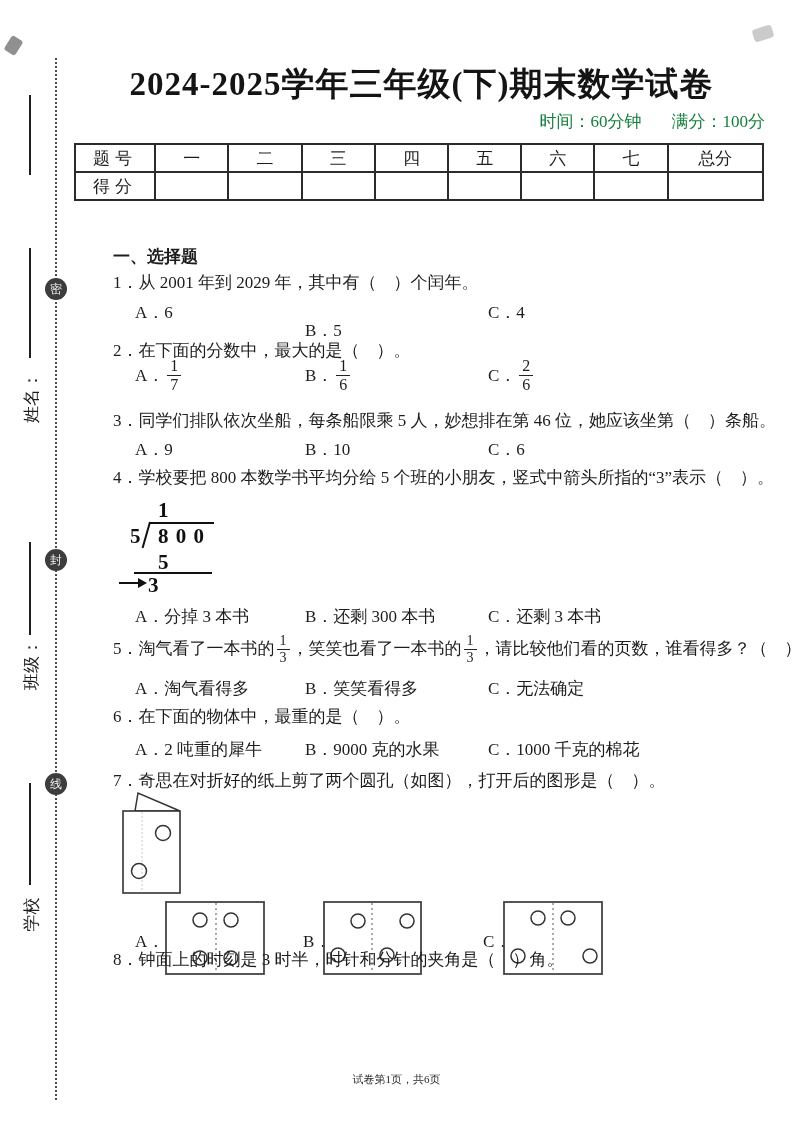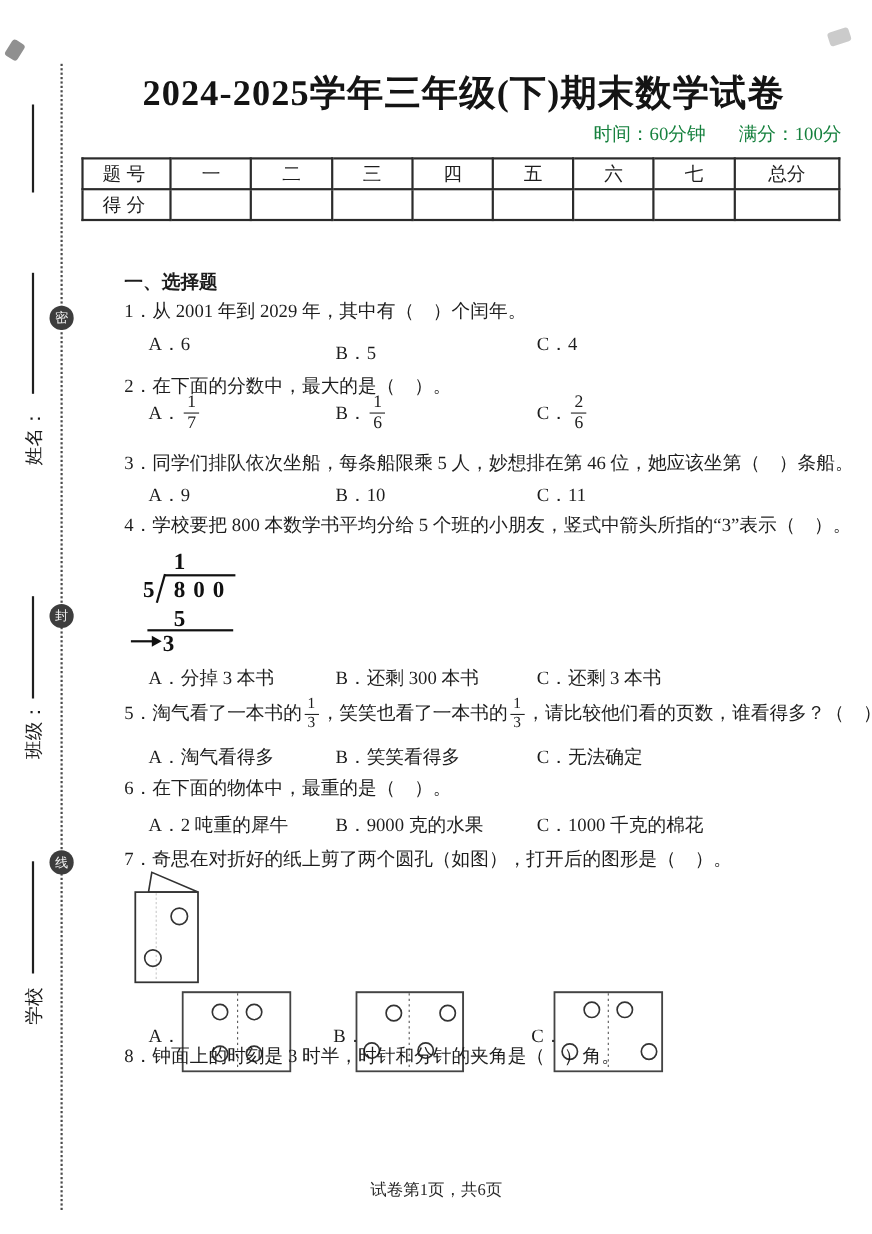--- a/index.html
+++ b/index.html
@@ -55,21 +55,21 @@
   .dv-divisor{left:14px;top:26px;}
   .dv-dividend{left:42px;top:26px;letter-spacing:1px;}
   .dv-sub{left:42px;top:52px;}
   .dv-line2{position:absolute;left:18px;top:74px;width:78px;border-top:2.2px solid #111;}
   .dv-arrow-line{position:absolute;left:3px;top:84px;width:20px;height:2.2px;background:#111;}
   .dv-arrow-head{position:absolute;left:22px;top:80px;width:0;height:0;
                  border-left:9px solid #111;border-top:5px solid transparent;border-bottom:5px solid transparent;}
   .dv-rem{left:32px;top:75px;}
 
   .figlabel{position:absolute;top:930px;font-size:17px;}
-  .footer{position:absolute;left:0;right:0;top:1072px;text-align:center;font-size:15px;color:#2a2a2a;}
+  .footer{position:absolute;left:0;right:0;top:1072px;text-align:center;font-size:11px;color:#2a2a2a;}
 </style>
 </head>
 <body>
 
 <div class="page">
 
   <div class="smudge1"></div>
   <div class="smudge2"></div>
 
   <div class="seal-dotted"></div>
@@ -126,21 +126,21 @@
       <td></td>
       <td></td>
     </tr>
   </tbody>
     </table>
 
   <div class="q bold" style="left:113px;top:246px;">一、选择题</div>
 
   <div class="q" style="left:113px;top:272px;">1．从 2001 年到 2029 年，其中有（　）个闰年。</div>
   <div class="q optA" style="top:302px;">A．6</div>
-  <div class="q optB" style="top:310px;text-align:right;">B．5</div>
+  <div class="q optB" style="top:320px;text-align:right;">B．5</div>
   <div class="q optC" style="top:302px;">C．4</div>
 
   <div class="q" style="left:113px;top:340px;">2．在下面的分数中，最大的是（　）。</div>
   <div class="q optA flexrow" style="top:357px;">
     <span>A．</span>
     <span class="frac">
       <span class="num">1</span>
       <span class="den">7</span>
     </span>
   </div>
@@ -155,21 +155,21 @@
     <span>C．</span>
     <span class="frac">
       <span class="num">2</span>
       <span class="den">6</span>
     </span>
   </div>
 
   <div class="q" style="left:113px;top:410px;">3．同学们排队依次坐船，每条船限乘 5 人，妙想排在第 46 位，她应该坐第（　）条船。</div>
   <div class="q optA" style="top:439px;">A．9</div>
   <div class="q optB" style="top:439px;">B．10</div>
-  <div class="q optC" style="top:439px;">C．11</div>
+  <div class="q optC" style="top:439px;">C．6</div>
 
   <div class="q" style="left:113px;top:467px;">4．学校要把 800 本数学书平均分给 5 个班的小朋友，竖式中箭头所指的“3”表示（　）。</div>
 
   <div class="division">
     <span class="dv dv-quot">1</span>
     <div class="dv-vin"></div>
     <div class="dv-slash"></div>
     <span class="dv dv-divisor">5</span>
     <span class="dv dv-dividend">8 0 0</span>
     <span class="dv dv-sub">5</span>

